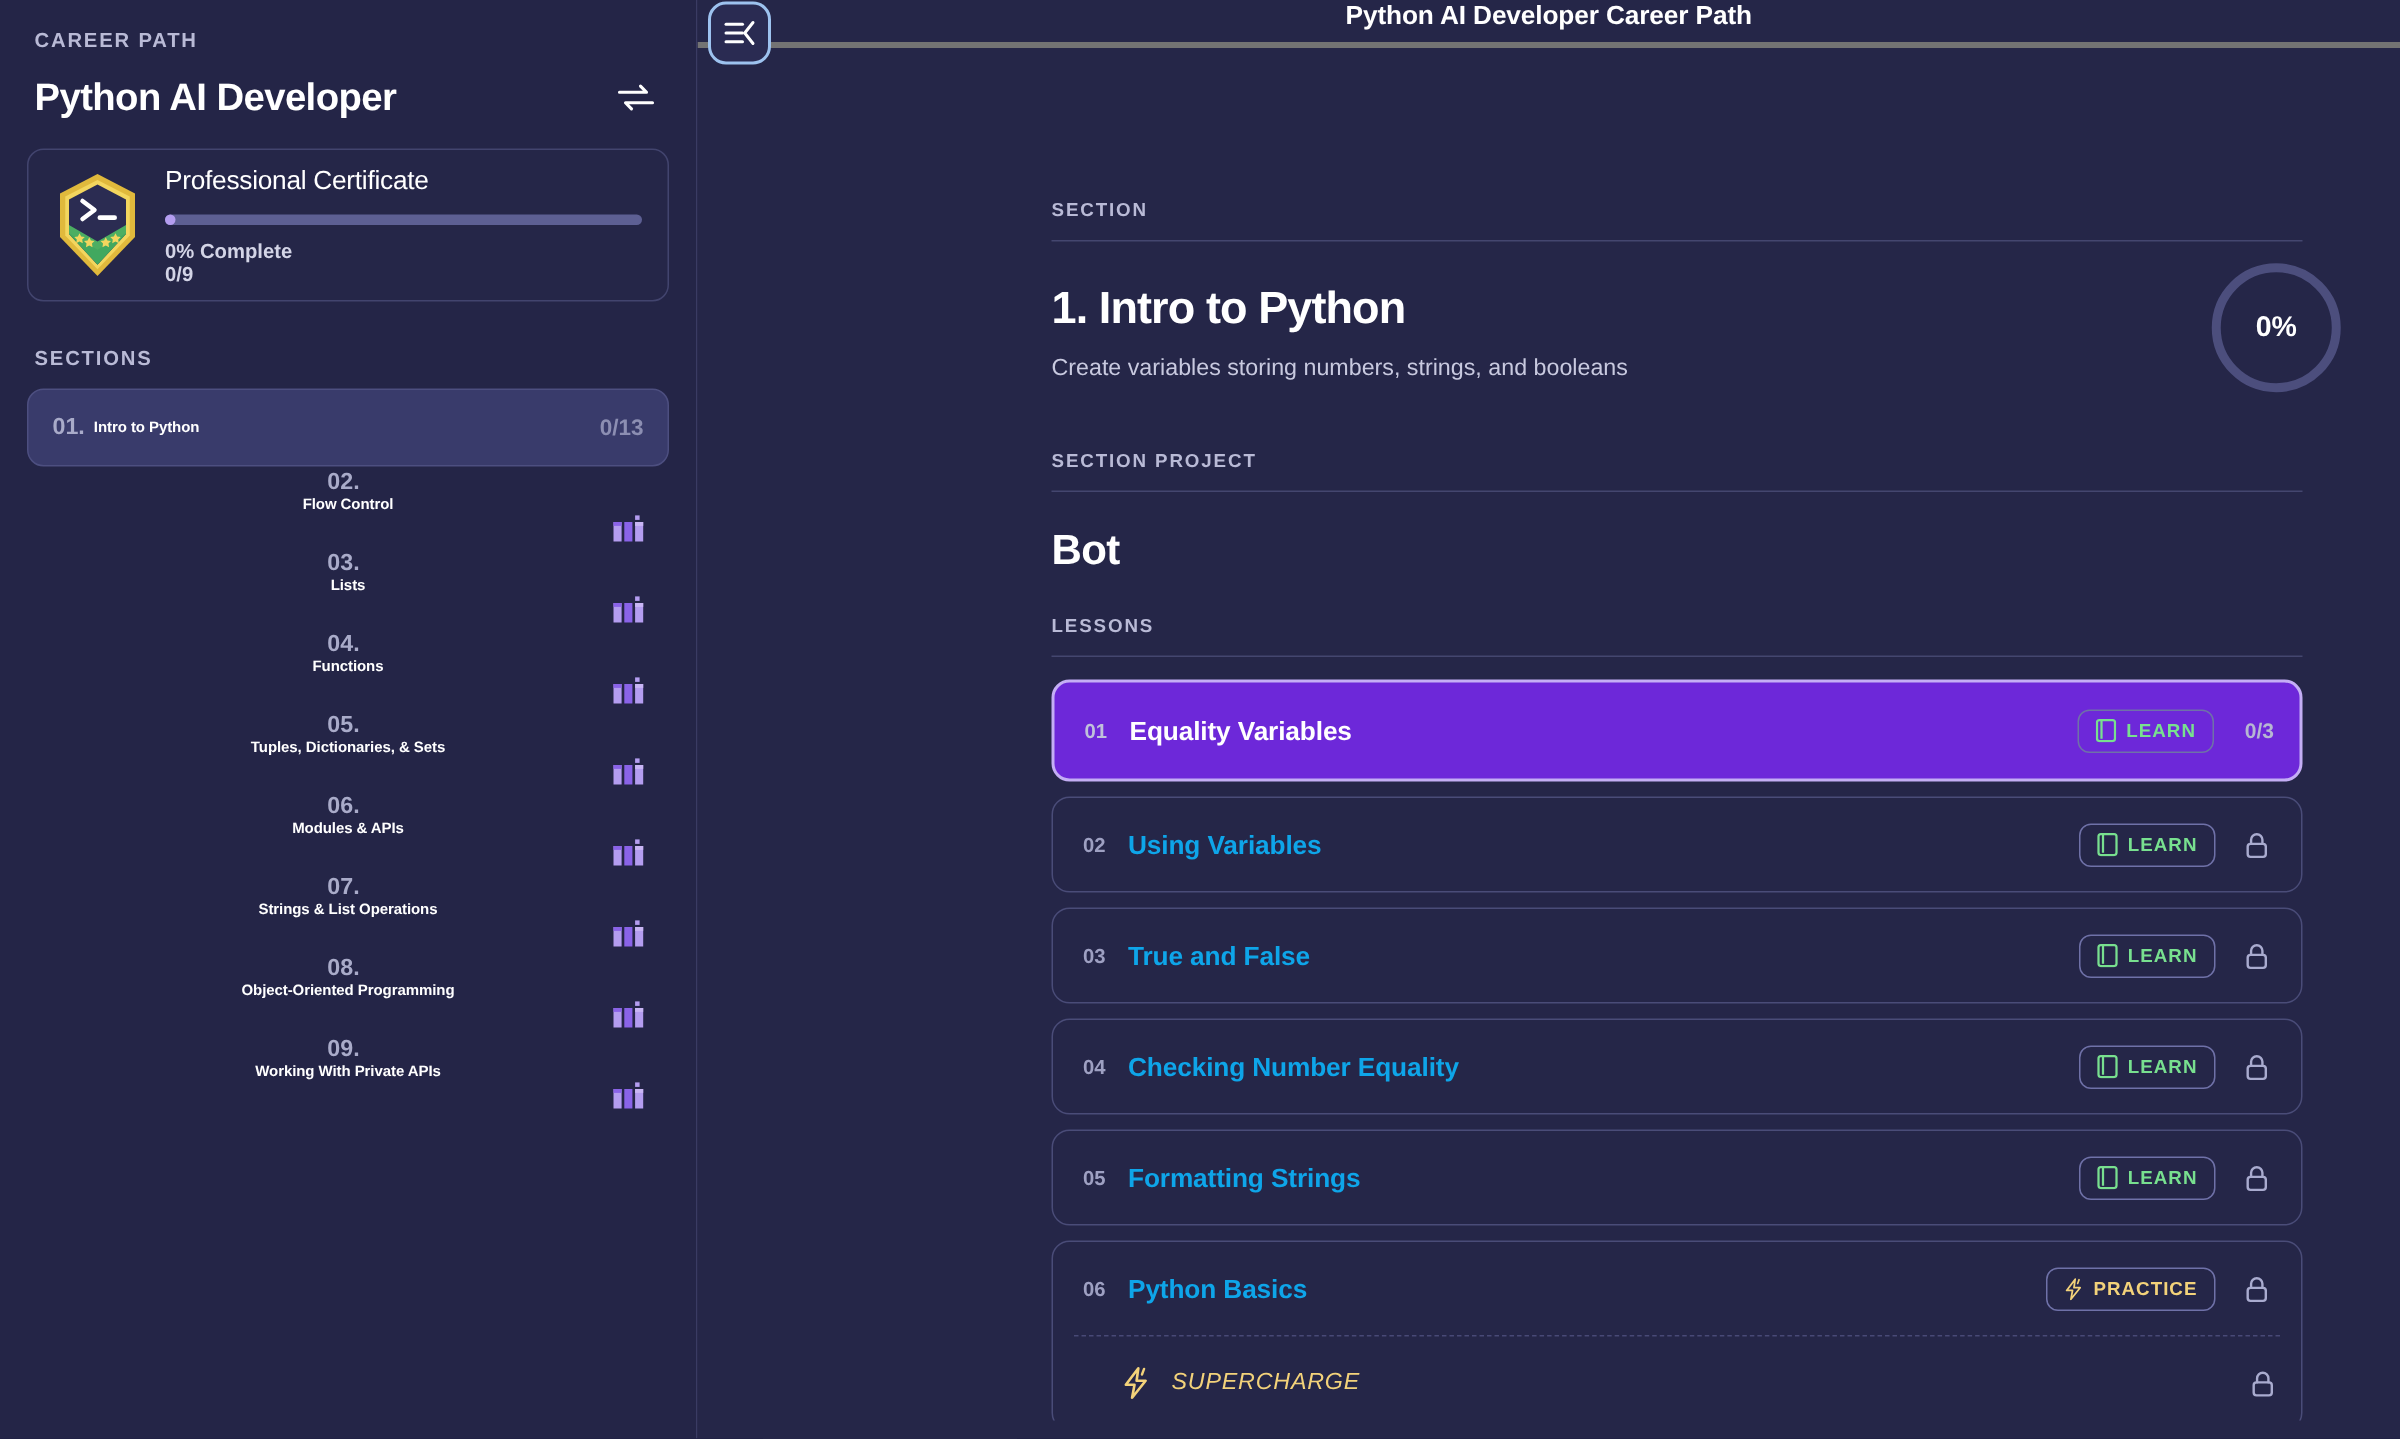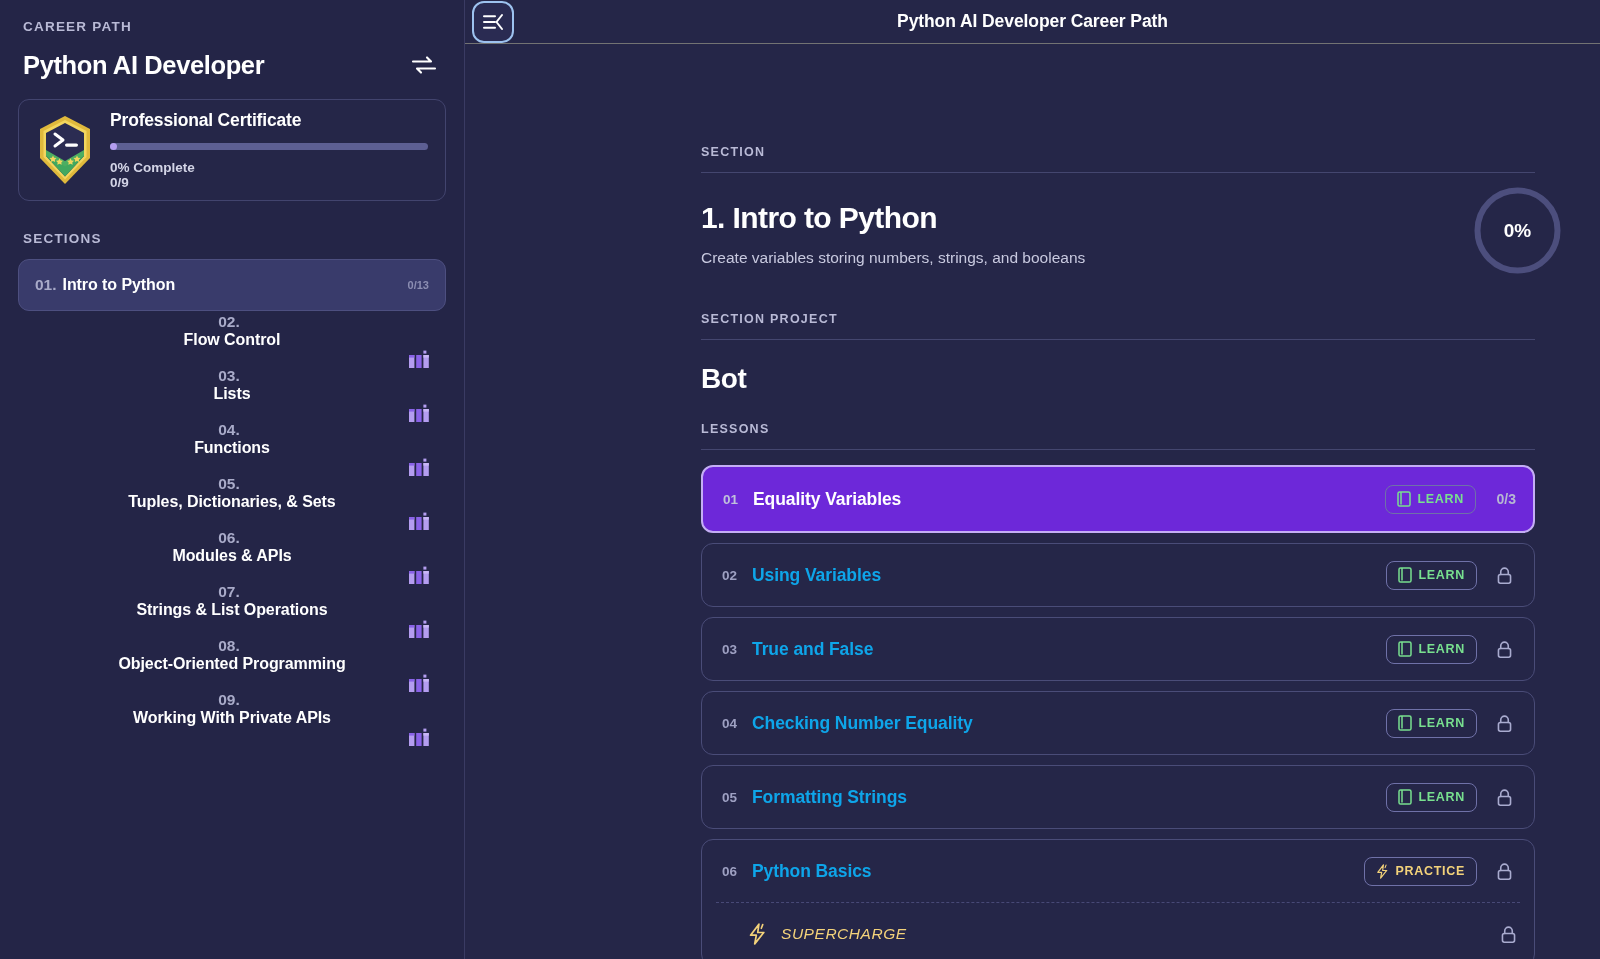--- a/index.html
+++ b/index.html
@@ -74,21 +74,21 @@
     gap: 16px;
     background: #252648;
   }
 
   #cert-badge { flex: 0 0 58px; width: 58px; height: 72px; }
 
   #cert-body { flex: 1; min-width: 0; }
 
   #cert-title {
     font-size: 17.5px;
-    font-weight: 700;
+    font-weight: 400;
     color: #ffffff;
     letter-spacing: -0.01em;
   }
 
   #cert-bar-track {
     margin-top: 12px;
     height: 7px;
     border-radius: 4px;
     background: #5d5f93;
     position: relative;
@@ -129,51 +129,50 @@
     border: 1px solid #4d4f80;
   }
 
   .sec-num {
     font-size: 15.5px;
     font-weight: 700;
     color: #a9abc9;
     margin-right: 6px;
   }
   .sec-label {
-    font-size: 16px;
+    font-size: 10px;
     font-weight: 700;
     color: #ffffff;
     letter-spacing: -0.005em;
   }
   .sec-right {
     margin-left: auto;
     display: flex;
     align-items: center;
   }
   .sec-count {
-    font-size: 11px;
+    font-size: 15px;
     font-weight: 700;
     color: #8c8eb2;
   }
 
   
   #main {
     flex: 1;
     height: 959px;
     position: relative;
     background: #252648;
     overflow: hidden;
   }
 
   #topbar {
-    height: 44px;
+    height: 32px;
     position: relative;
-    border-bottom: 1px solid #737373;
-    display: flex;
-    align-items: center;
+    border-bottom: 4px solid #737373;
+    display: flex;
     justify-content: center;
   }
 
   #collapse-btn {
     position: absolute;
     left: 7px;
     top: 1px;
     width: 42px;
     height: 42px;
     border: 2px solid #9dc2ef;

